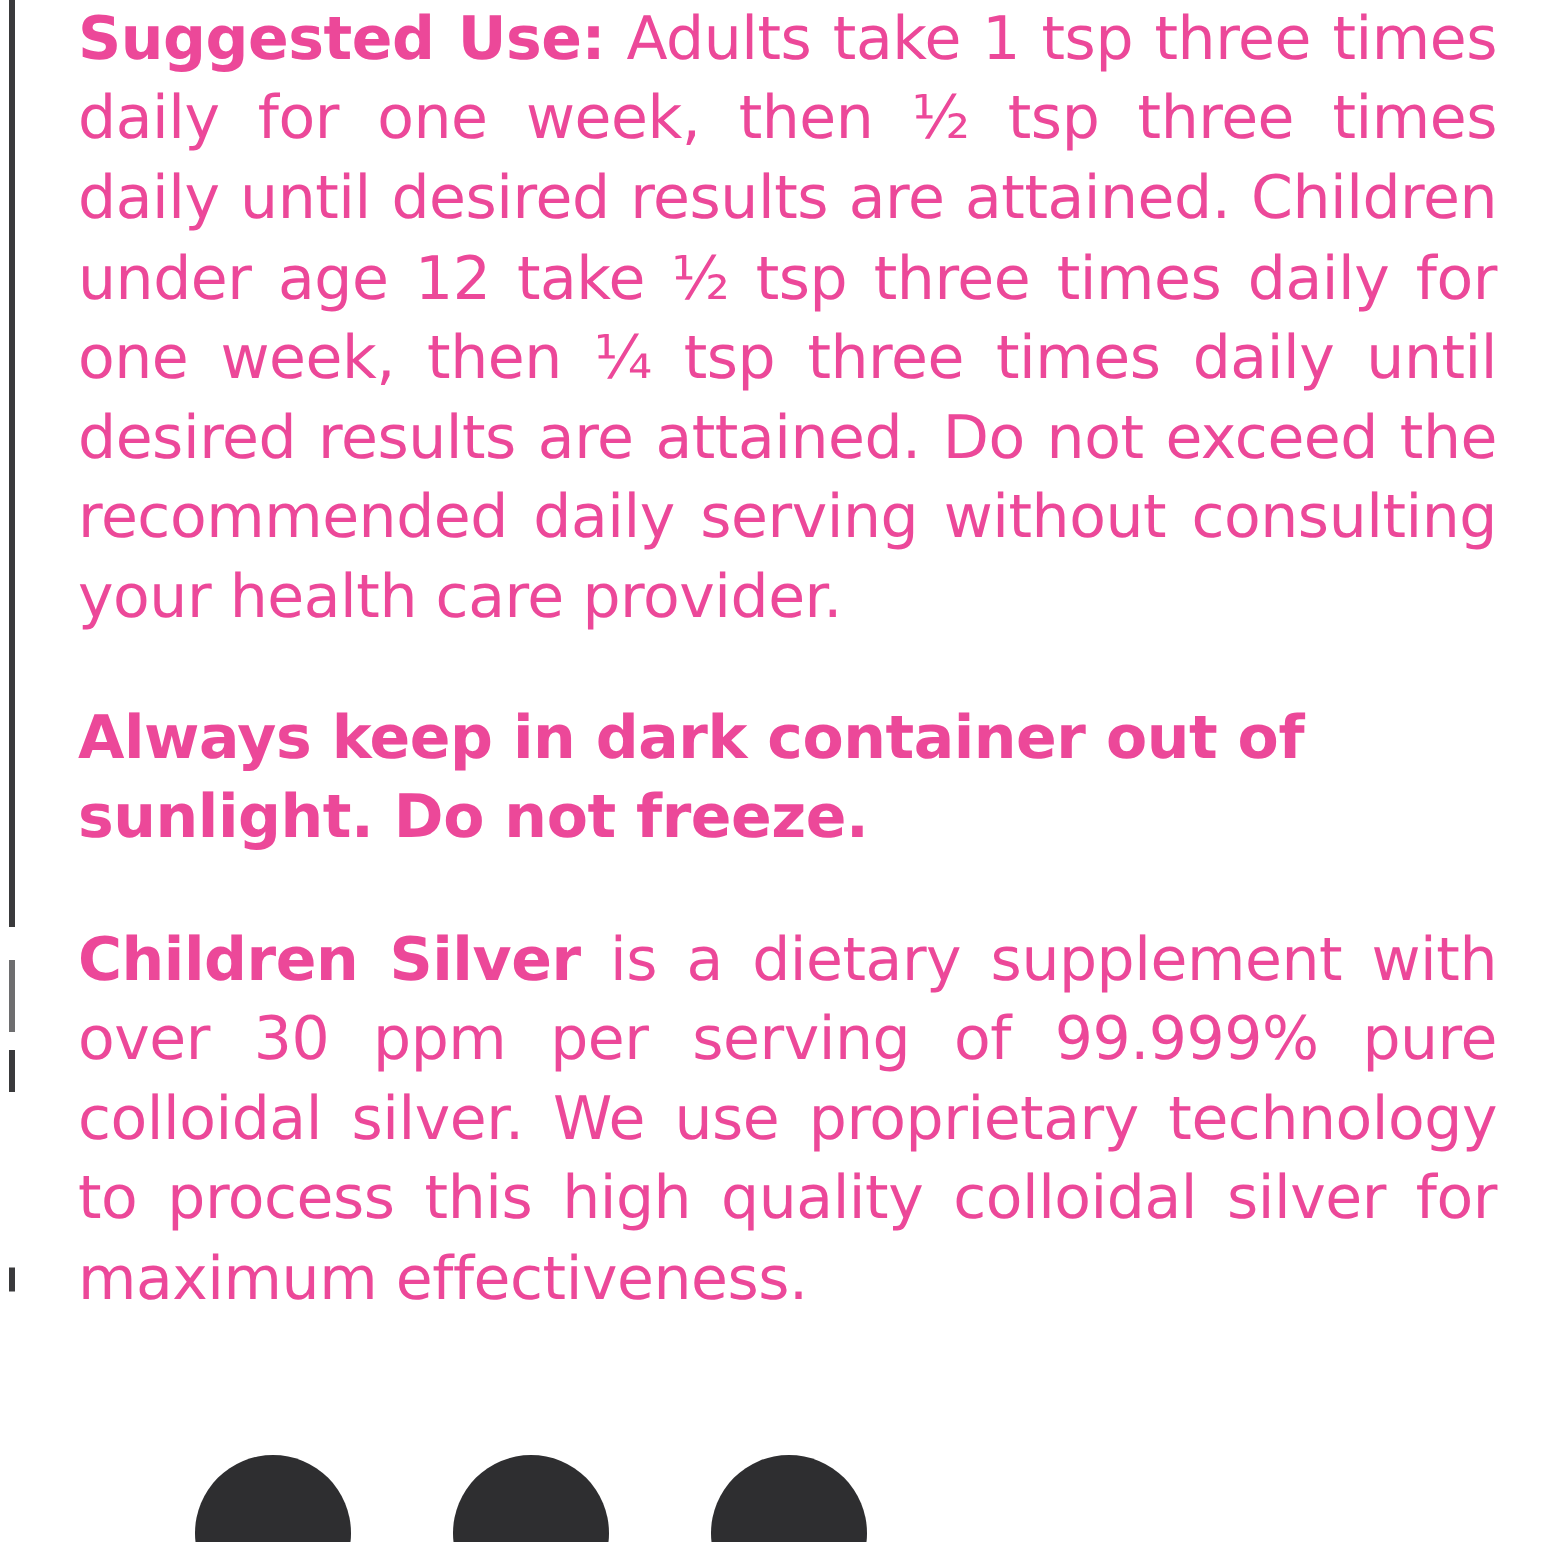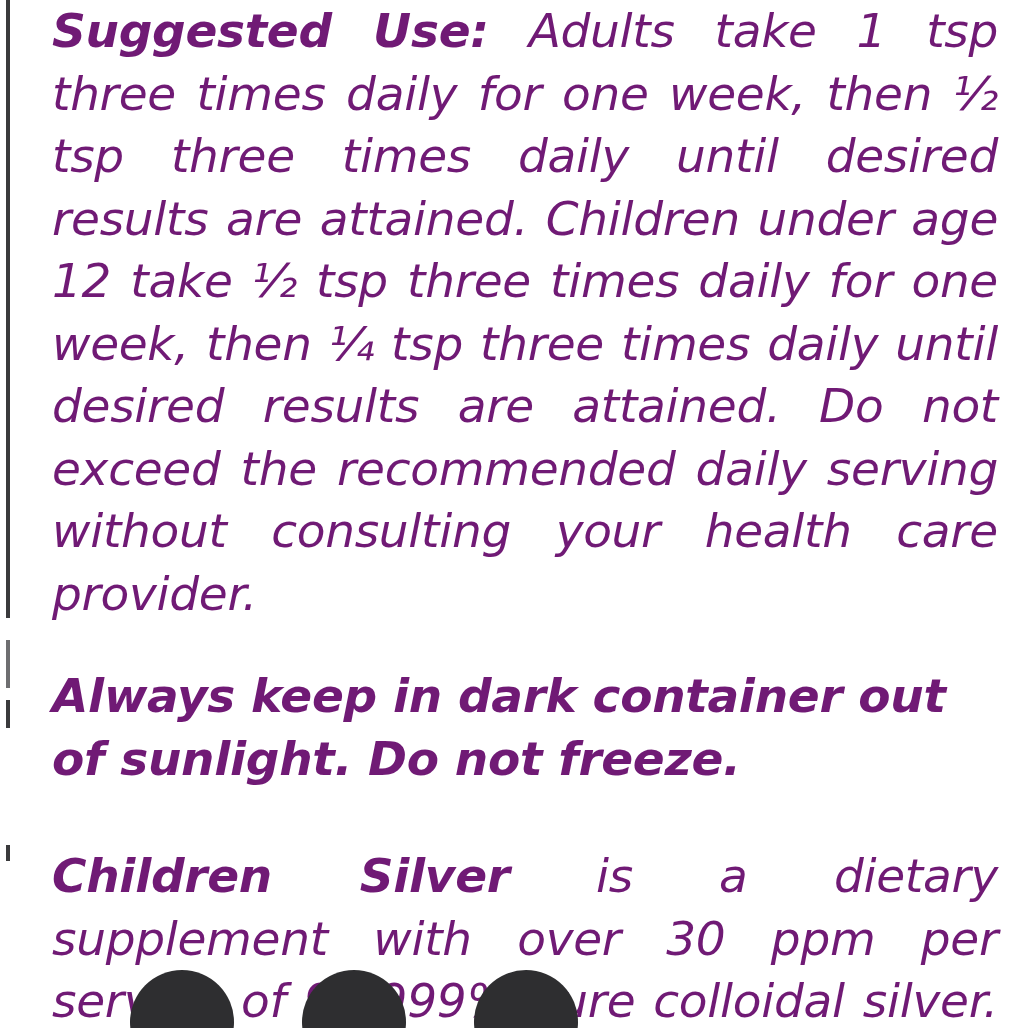--- a/index.html
+++ b/index.html
@@ -36,40 +36,39 @@
 
   .content {
     position: absolute;
     left: 52px;
     right: 30px;
     top: 0px;
   }
 
   p {
     margin: 0 0 40px 0;
-    color: #701a75;
-    font-size: 47px;
+    color: #ec4899;
+    font-size: 40px;
     line-height: 1.33;
     letter-spacing: -0.3px;
-    font-style: italic;
   }
 
   p.justify {
     text-align: justify;
     text-align-last: left;
   }
 
   .lead {
     font-weight: bold;
   }
 
   .bold-note {
     font-weight: bold;
     text-align: left;
-    margin-bottom: 55px;
+    margin-bottom: 42px;
   }
 
   
   .icon-row {
     position: absolute;
     bottom: -46px;
     left: 130px;
     display: flex;
     gap: 68px;
   }

